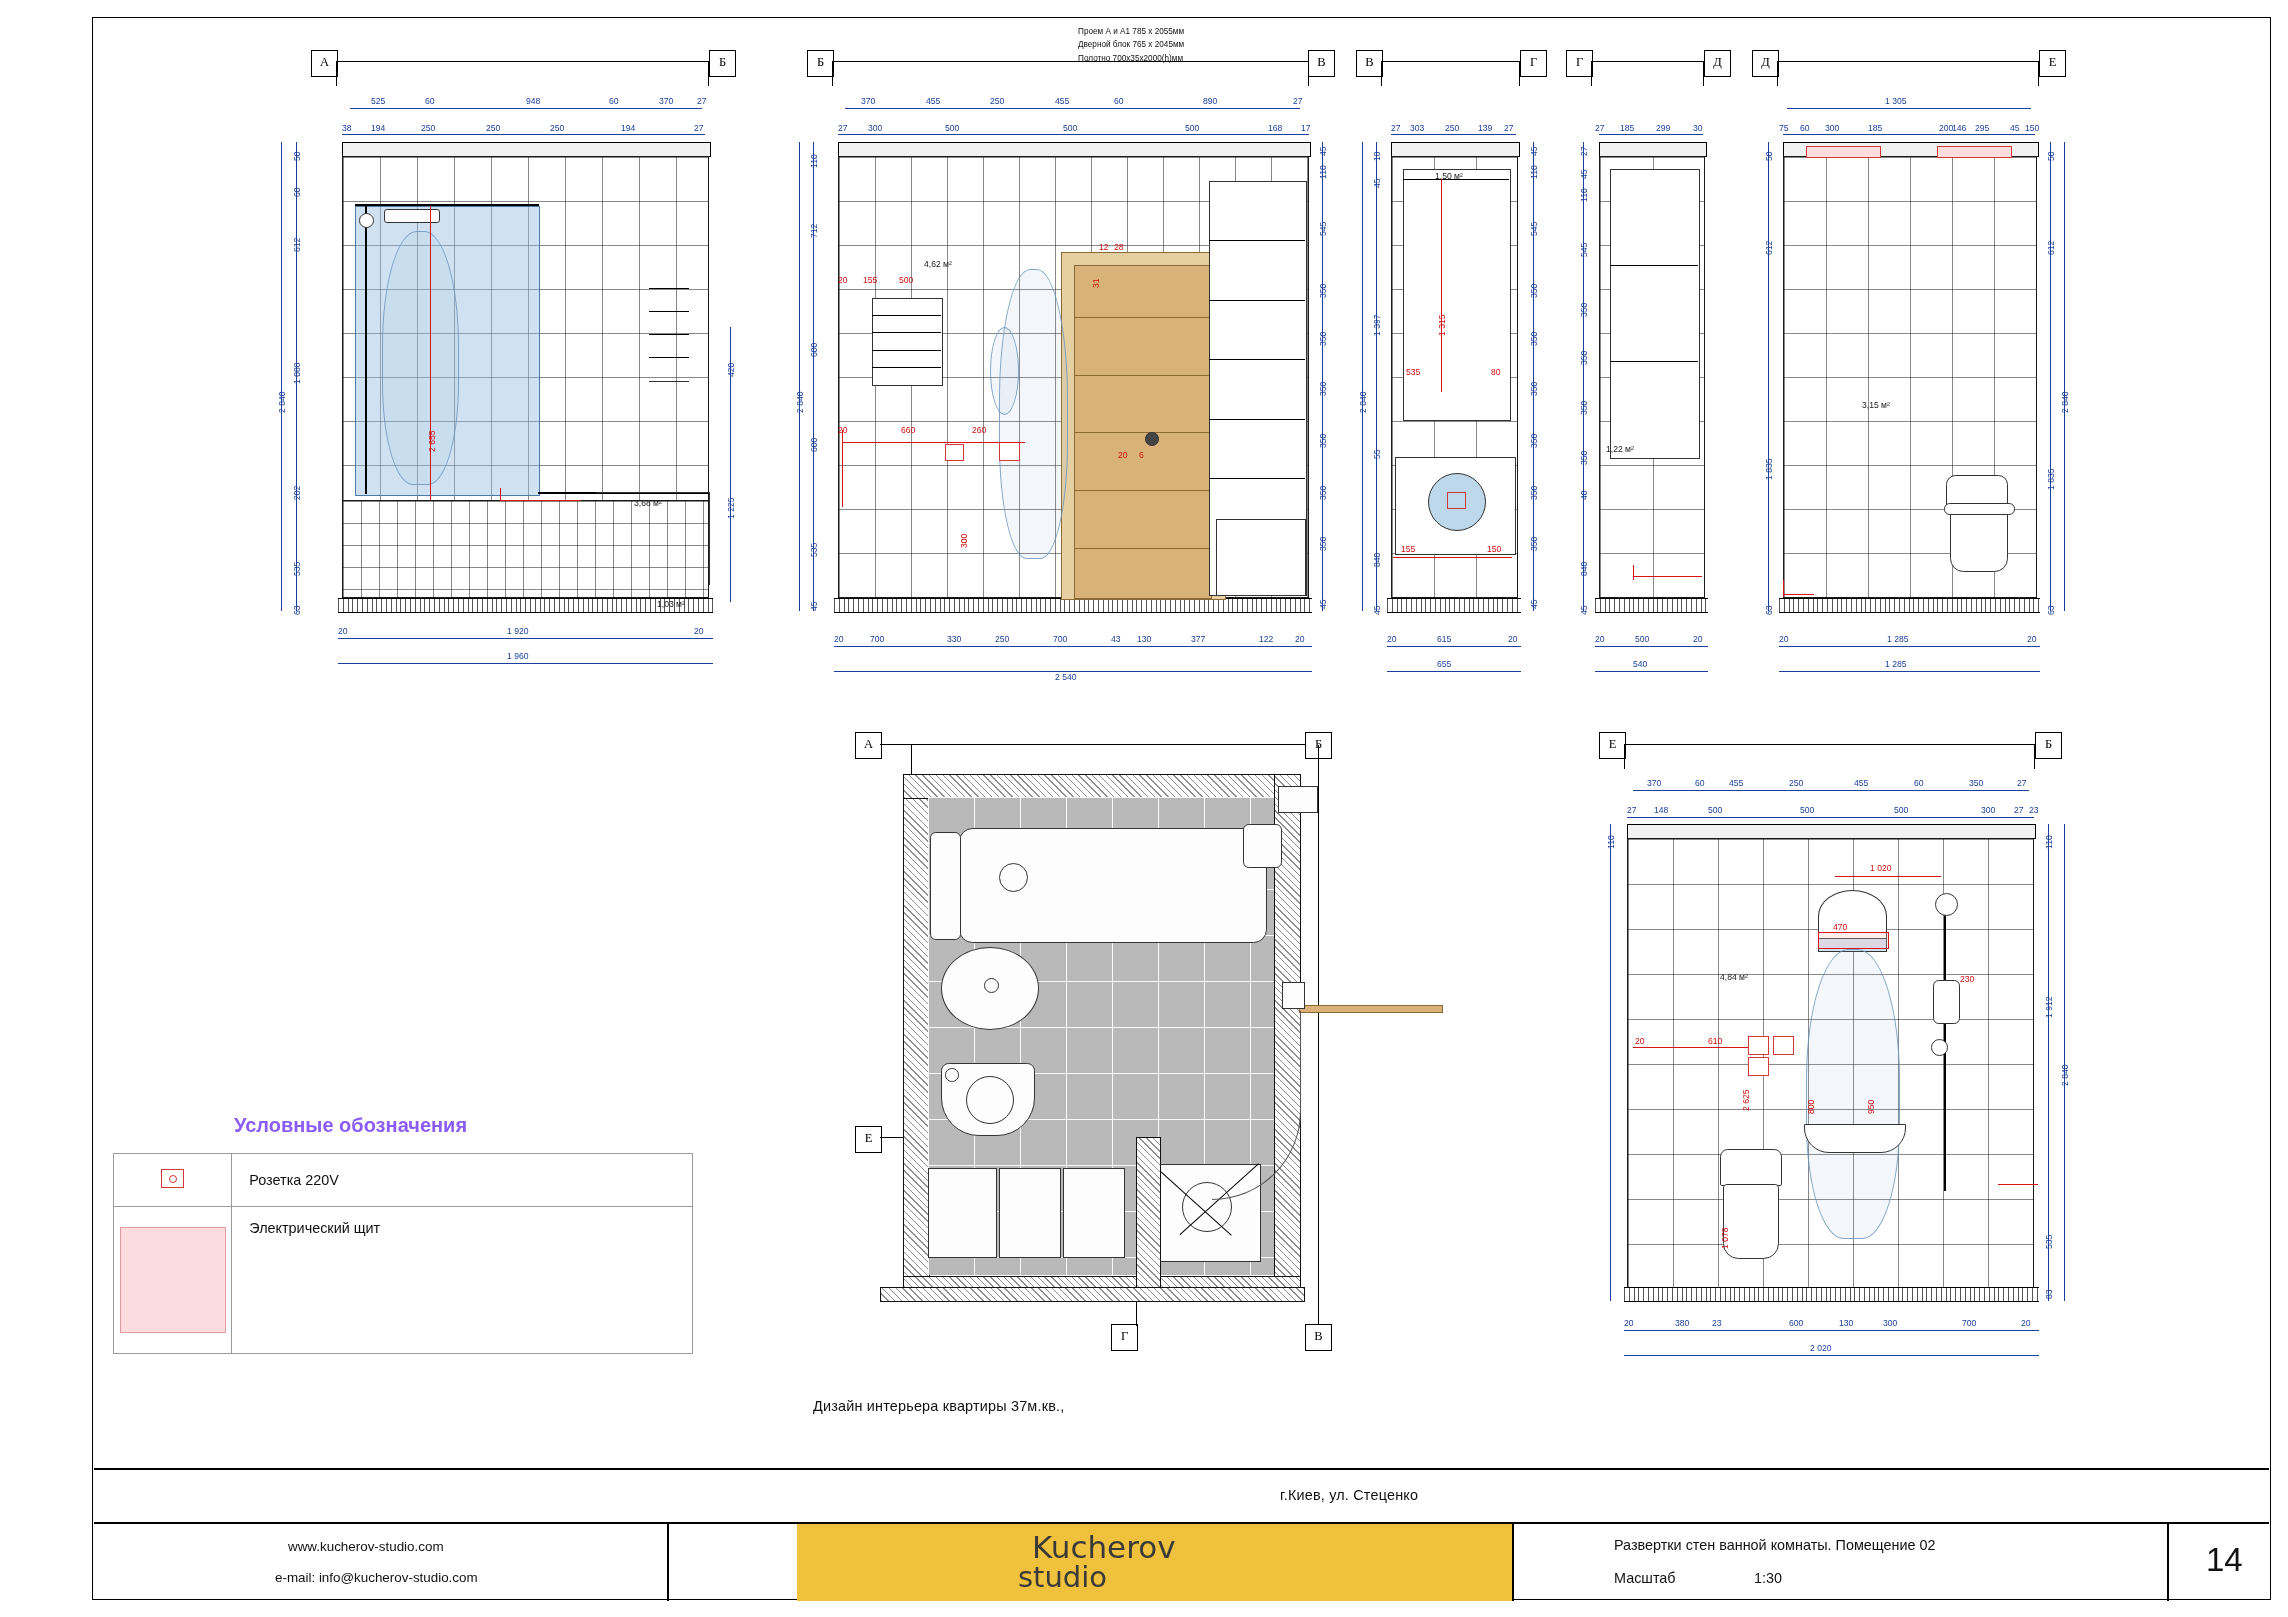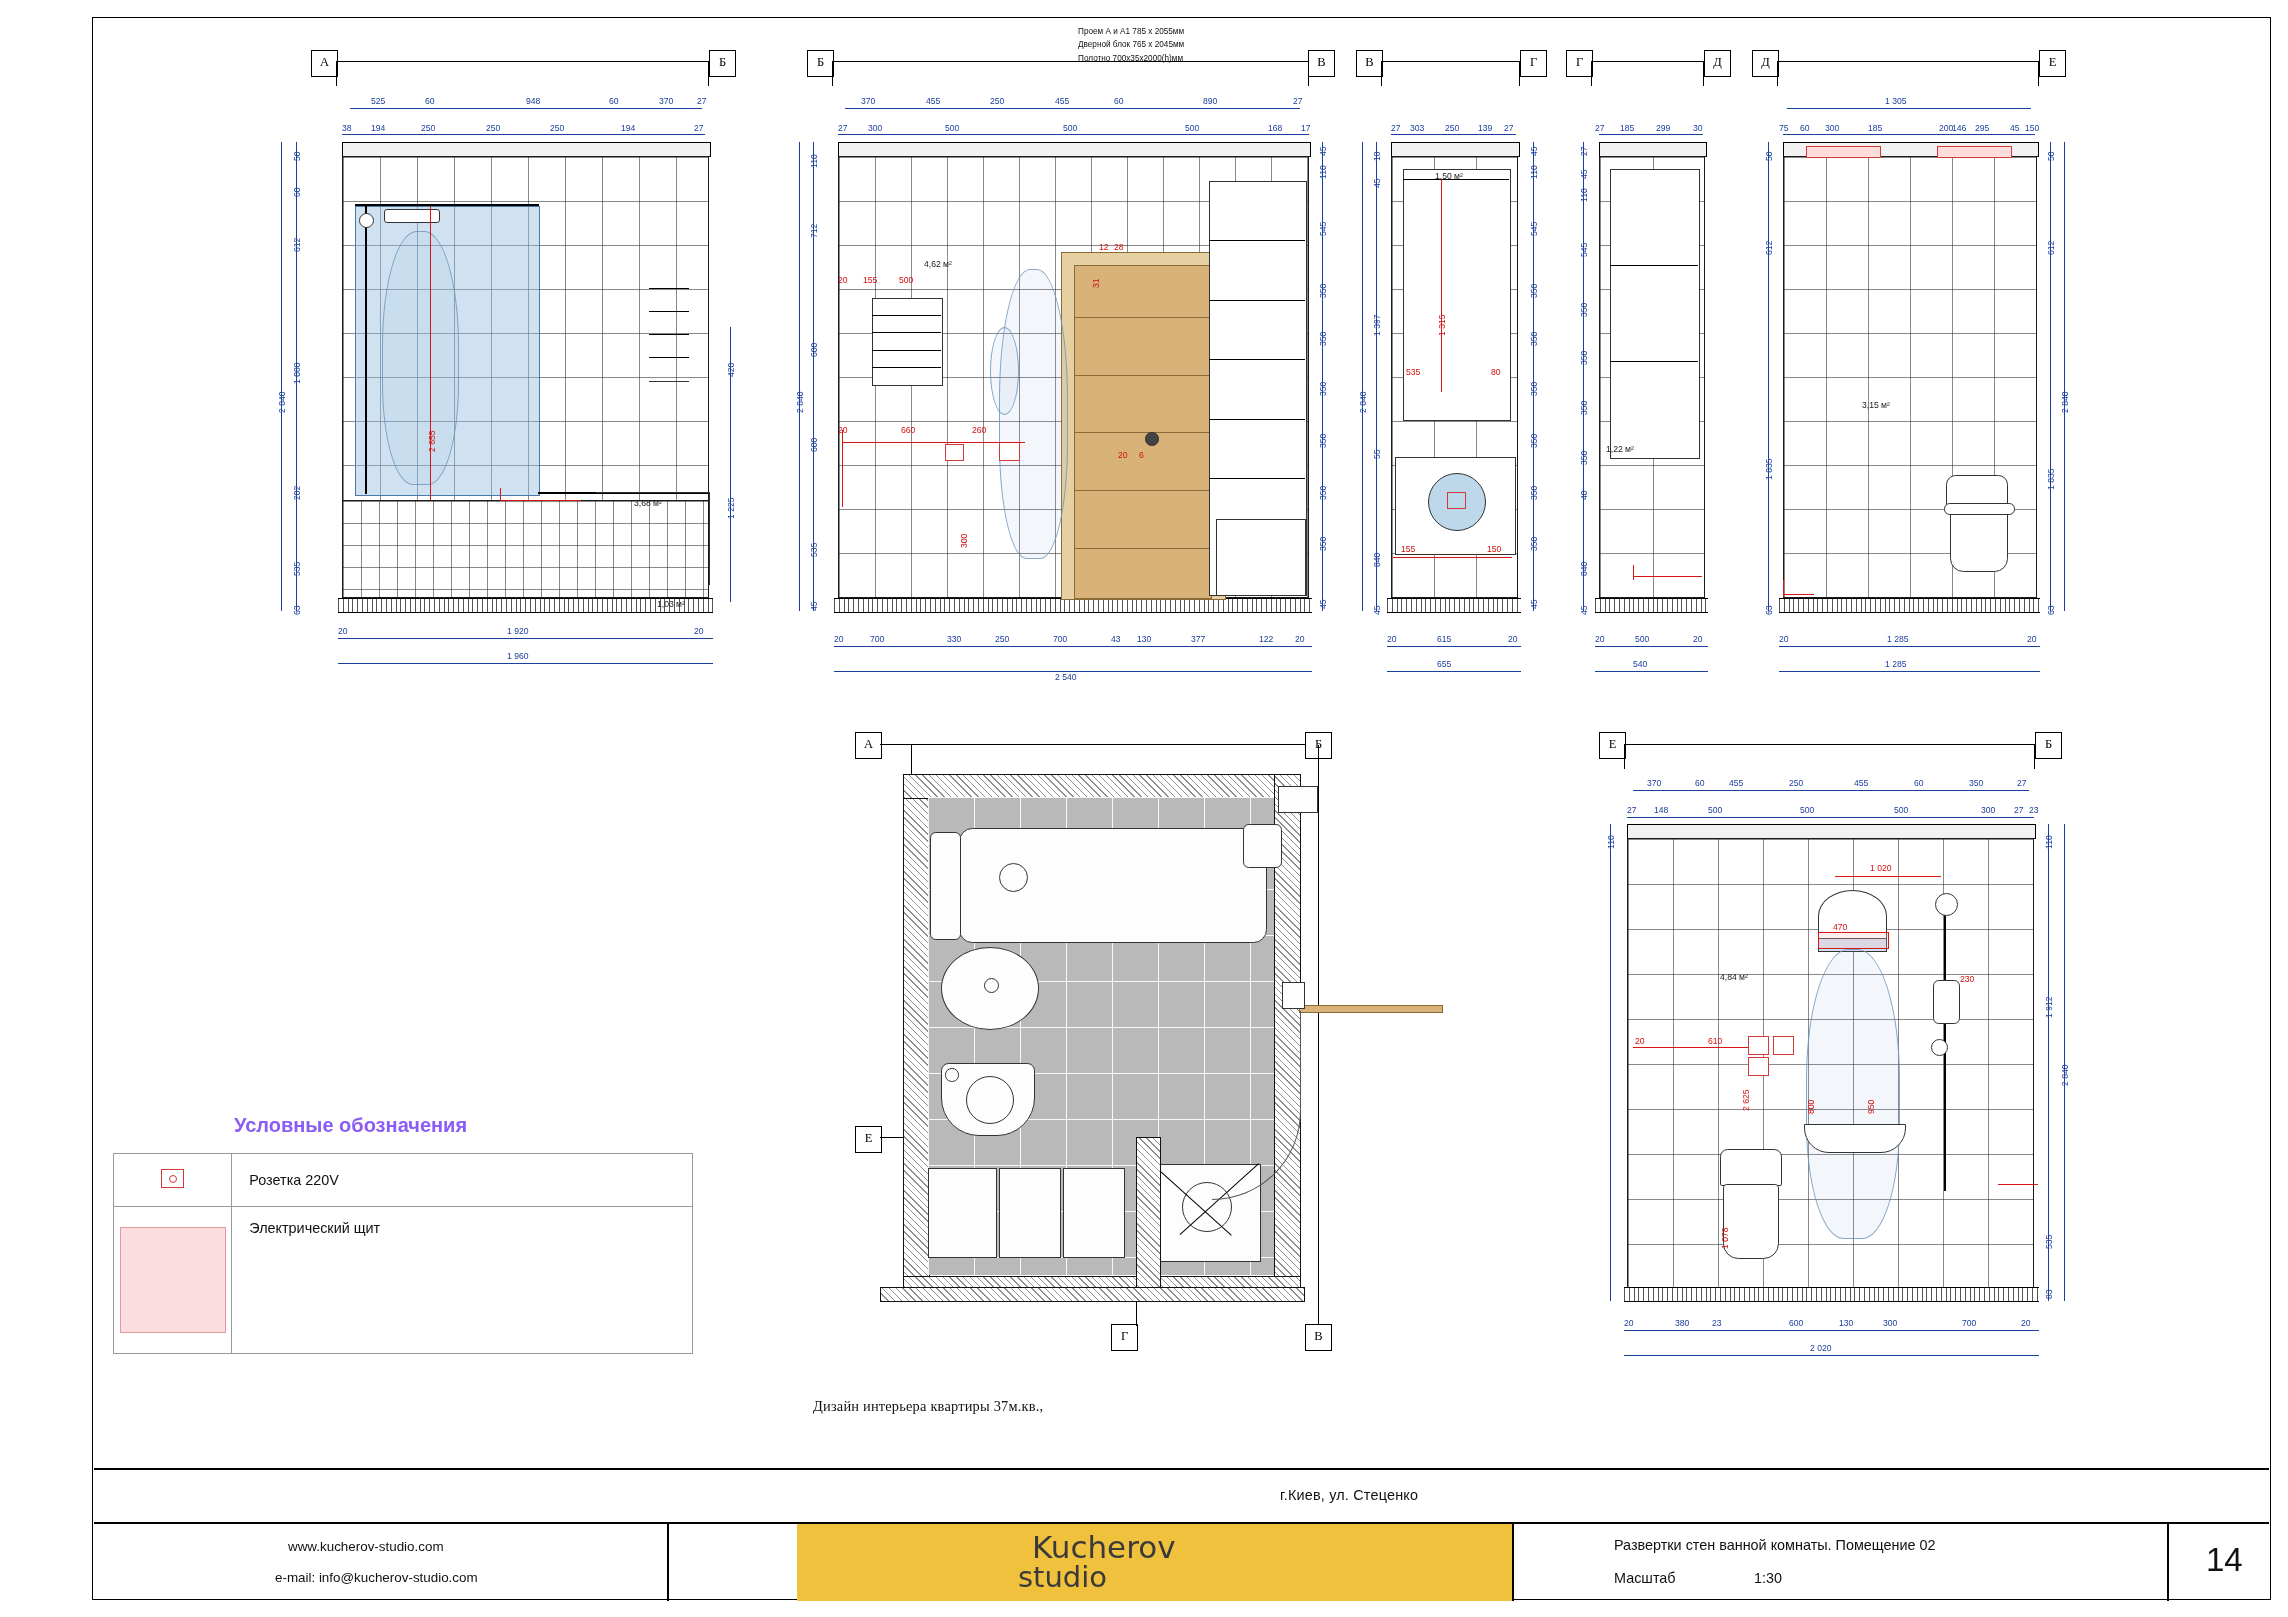--- a/index.html
+++ b/index.html
@@ -744,21 +744,21 @@
     </tr>
   </tbody>
     </table>
 
   <div class="tb-line" style="left:94px;top:1468px;width:2175px;height:1.9px;"></div>
   <div class="tb-line" style="left:94px;top:1522px;width:2175px;height:1.9px;"></div>
   <div class="tb-line" style="left:667px;top:1522px;width:1.9px;height:79px;"></div>
   <div class="tb-line" style="left:1512px;top:1522px;width:1.9px;height:79px;"></div>
   <div class="tb-line" style="left:2167px;top:1522px;width:1.9px;height:79px;"></div>
 
-  <div class="tb-proj" style="left:813px;top:1398px;font-family:Liberation Serif, serif;">Дизайн интерьера квартиры 37м.кв.,</div>
+  <div class="tb-proj" style="left:813px;top:1398px;">Дизайн интерьера квартиры 37м.кв.,</div>
   <div class="tb-proj" style="left:1280px;top:1487px;">г.Киев, ул. Стеценко</div>
 
   <div class="tb-txt" style="left:288px;top:1539px;">www.kucherov-studio.com</div>
   <div class="tb-txt" style="left:275px;top:1570px;">e-mail: info@kucherov-studio.com</div>
 
   <div class="logo-box" style="left:797px;top:1524px;width:715px;height:77px;"></div>
   <div class="logo-text" style="left:1032px;top:1529px;font-size:31px;">Kucherov</div>
   <div class="logo-text" style="left:1018px;top:1560px;font-size:29px;">studio</div>
 
   <div class="tb-txt" style="left:1614px;top:1537px;font-size:14.4px;">Развертки стен ванной комнаты. Помещение 02</div>

